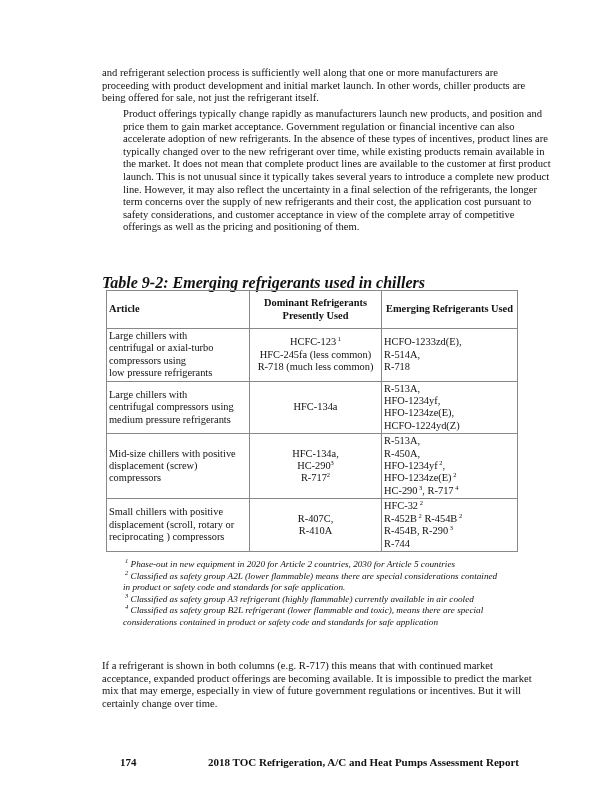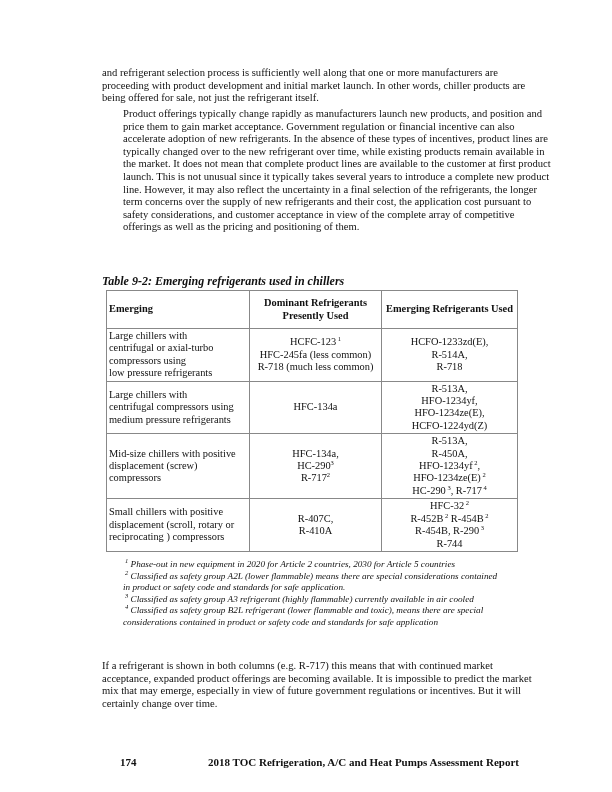--- a/index.html
+++ b/index.html
@@ -2,29 +2,29 @@
 <html><head>
 <meta charset="utf-8">
 <style>
   html, body { margin: 0; padding: 0; background: #ffffff; }
   body { width: 612px; height: 792px; position: relative; overflow: hidden;
          font-family: "Liberation Serif", serif; color: #111; }
   .page { position: absolute; left: 12px; top: 0; width: 612px; height: 792px; padding-left: 20px; }
   .para { position: absolute; left: 90px; width: 432px; font-size: 10.6px; line-height: 12.6px; margin: 0; }
   #p1 { top: 67px; }
   #p2 { top: 108px; margin-left: 21px; }
-  .caption { position: absolute; left: 90px; top: 274px; font-size: 12px; font-weight: bold; font-style: italic; margin: 0; }
+  .caption { position: absolute; left: 90px; top: 274px; font-size: 16px; font-weight: bold; font-style: italic; margin: 0; }
   table.ref { position: absolute; left: 94px; top: 290px; width: 412px; border-collapse: collapse; font-size: 10.4px; line-height: 12.4px; }
   table.ref th, table.ref td { border: 1px solid #888; padding: 1px 2px; vertical-align: middle; }
   table.ref th { font-weight: bold; height: 35px; }
   table.ref th.c1 { text-align: left; }
   table.ref th.c2, table.ref th.c3 { text-align: center; }
   table.ref td.c1 { text-align: left; width: 138px; }
   table.ref td.c2 { text-align: center; width: 127px; }
-  table.ref td.c3 { text-align: center; }
+  table.ref td.c3 { }
   .line { display: block; }
   sup { font-size: 6.5px; line-height: 0; vertical-align: 4px; }
   .footnotes { position: absolute; left: 113px; top: 559px; width: 412px; font-size: 9.2px; line-height: 11.6px; font-style: italic; }
   .footnotes .fn { margin: 0; }
   .footnotes .fn.cont { margin-left: -2px; }
   #p3 { top: 660px; }
   .footer { position: absolute; top: 756px; font-size: 11px; font-weight: bold; }
   .footer.pg { left: 108px; }
   .footer.title { left: 196px; }
 </style>
@@ -34,21 +34,21 @@
 <div class="page">
 
   <p id="p1" class="para">and refrigerant selection process is sufficiently well along that one or more manufacturers are proceeding with product development and initial market launch. In other words, chiller products are being offered for sale, not just the refrigerant itself.</p>
   <p id="p2" class="para">Product offerings typically change rapidly as manufacturers launch new products, and position and price them to gain market acceptance. Government regulation or financial incentive can also accelerate adoption of new refrigerants. In the absence of these types of incentives, product lines are typically changed over to the new refrigerant over time, while existing products remain available in the market. It does not mean that complete product lines are available to the customer at first product launch. This is not unusual since it typically takes several years to introduce a complete new product line. However, it may also reflect the uncertainty in a final selection of the refrigerants, the longer term concerns over the supply of new refrigerants and their cost, the application cost pursuant to safety considerations, and customer acceptance in view of the complete array of competitive offerings as well as the pricing and positioning of them.</p>
 
   <p class="caption">Table 9-2: Emerging refrigerants used in chillers</p>
 
   <table class="ref">
     <thead>
       <tr>
-        <th class="c1">Emerging</th>
+        <th class="c1">Article</th>
         <th class="c2">Dominant Refrigerants Presently Used</th>
         <th class="c3">Emerging Refrigerants Used</th>
       </tr>
     </thead>
     <tbody id="tbody">
         <tr style="height: 51px;">
           <td class="c1">
             <span class="line">Large chillers with</span>
             <span class="line">centrifugal or axial-turbo</span>
             <span class="line">compressors using</span>

